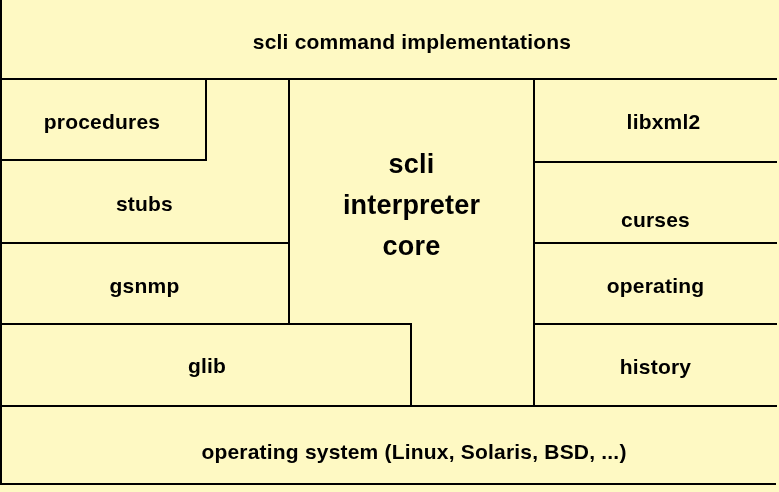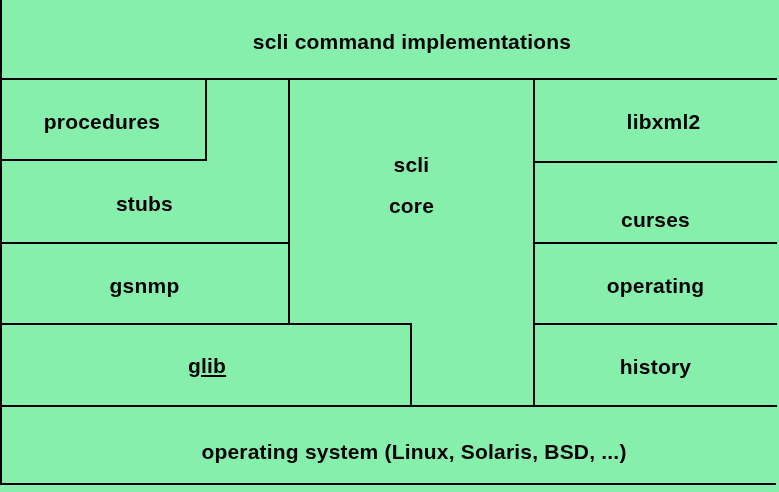--- a/index.html
+++ b/index.html
@@ -4,21 +4,21 @@
 <style>
   html, body {
     margin: 0;
     padding: 0;
     background: #ffffff;
   }
   .diagram {
     position: relative;
     width: 779px;
     height: 492px;
-    background: #86efac;
+    background: #fef9c3;
     overflow: hidden;
     font-family: "Liberation Sans", sans-serif;
   }
   .line {
     position: absolute;
     background: #000000;
   }
   .label {
     position: absolute;
     display: flex;
@@ -28,21 +28,21 @@
     font-weight: bold;
     font-size: 21px;
     color: #000000;
     white-space: nowrap;
     letter-spacing: 0.2px;
   }
   .multiline {
     position: absolute;
     text-align: center;
     font-weight: bold;
-    font-size: 21px;
+    font-size: 27px;
     color: #000000;
     line-height: 41px;
     letter-spacing: 0.2px;
   }
   .multiline span { display: block; }
 
   
   .l-left      { left: 0;   top: 0;   width: 2px;   height: 485px; }
   .l-titlebot  { left: 0;   top: 78px;  width: 777px; height: 2px; }
   .l-procright { left: 205px; top: 78px;  width: 2px;   height: 83px; }
@@ -56,21 +56,21 @@
   .l-cursesbot { left: 534px; top: 242px; width: 243px; height: 2px; }
   .l-readlbot  { left: 534px; top: 323px; width: 243px; height: 2px; }
   .l-ostop     { left: 0;   top: 405px; width: 777px; height: 2px; }
   .l-bottom    { left: 0;   top: 483px; width: 776px; height: 2px; }
 
   
   .t-title    { left: 47px;  top: 14px;  width: 730px; height: 56px; }
   .t-proc     { left: 0;     top: 82px;  width: 204px; height: 80px; }
   .t-stubs    { left: 0;     top: 164px; width: 289px; height: 80px; }
   .t-gsnmp    { left: 0;     top: 246px; width: 289px; height: 80px; }
-  .t-glib     { left: 0;     top: 327px; width: 414px; height: 78px; text-decoration: underline; }
+  .t-glib     { left: 0;     top: 327px; width: 414px; height: 78px; }
   .t-core     { left: 290px; top: 144px; width: 243px; }
   .t-libxml2  { left: 534px; top: 82px;  width: 243px; height: 80px; padding-left: 8px; }
   .t-curses   { left: 534px; top: 160px; width: 243px; height: 80px; margin-top: 20px; }
   .t-readline { left: 534px; top: 246px; width: 243px; height: 80px; }
   .t-history  { left: 534px; top: 328px; width: 243px; height: 78px; }
   .t-os       { left: 49px;  top: 420px; width: 730px; height: 64px; }
 </style>
 </head>
 <body>
 
@@ -96,20 +96,21 @@
   <div class="label t-proc">procedures</div>
 
   <div class="label t-gsnmp">gsnmp</div>
 
   <div class="label t-stubs">stubs</div>
 
   <div class="label t-glib">glib</div>
 
   <div class="multiline t-core">
     <span>scli</span>
+    <span>interpreter</span>
     <span>core</span>
   </div>
 
   <div class="label t-libxml2">libxml2</div>
 
   <div class="label t-curses">curses</div>
 
   <div class="label t-readline">operating</div>
 
   <div class="label t-os">operating system (Linux, Solaris, BSD, ...)</div>

